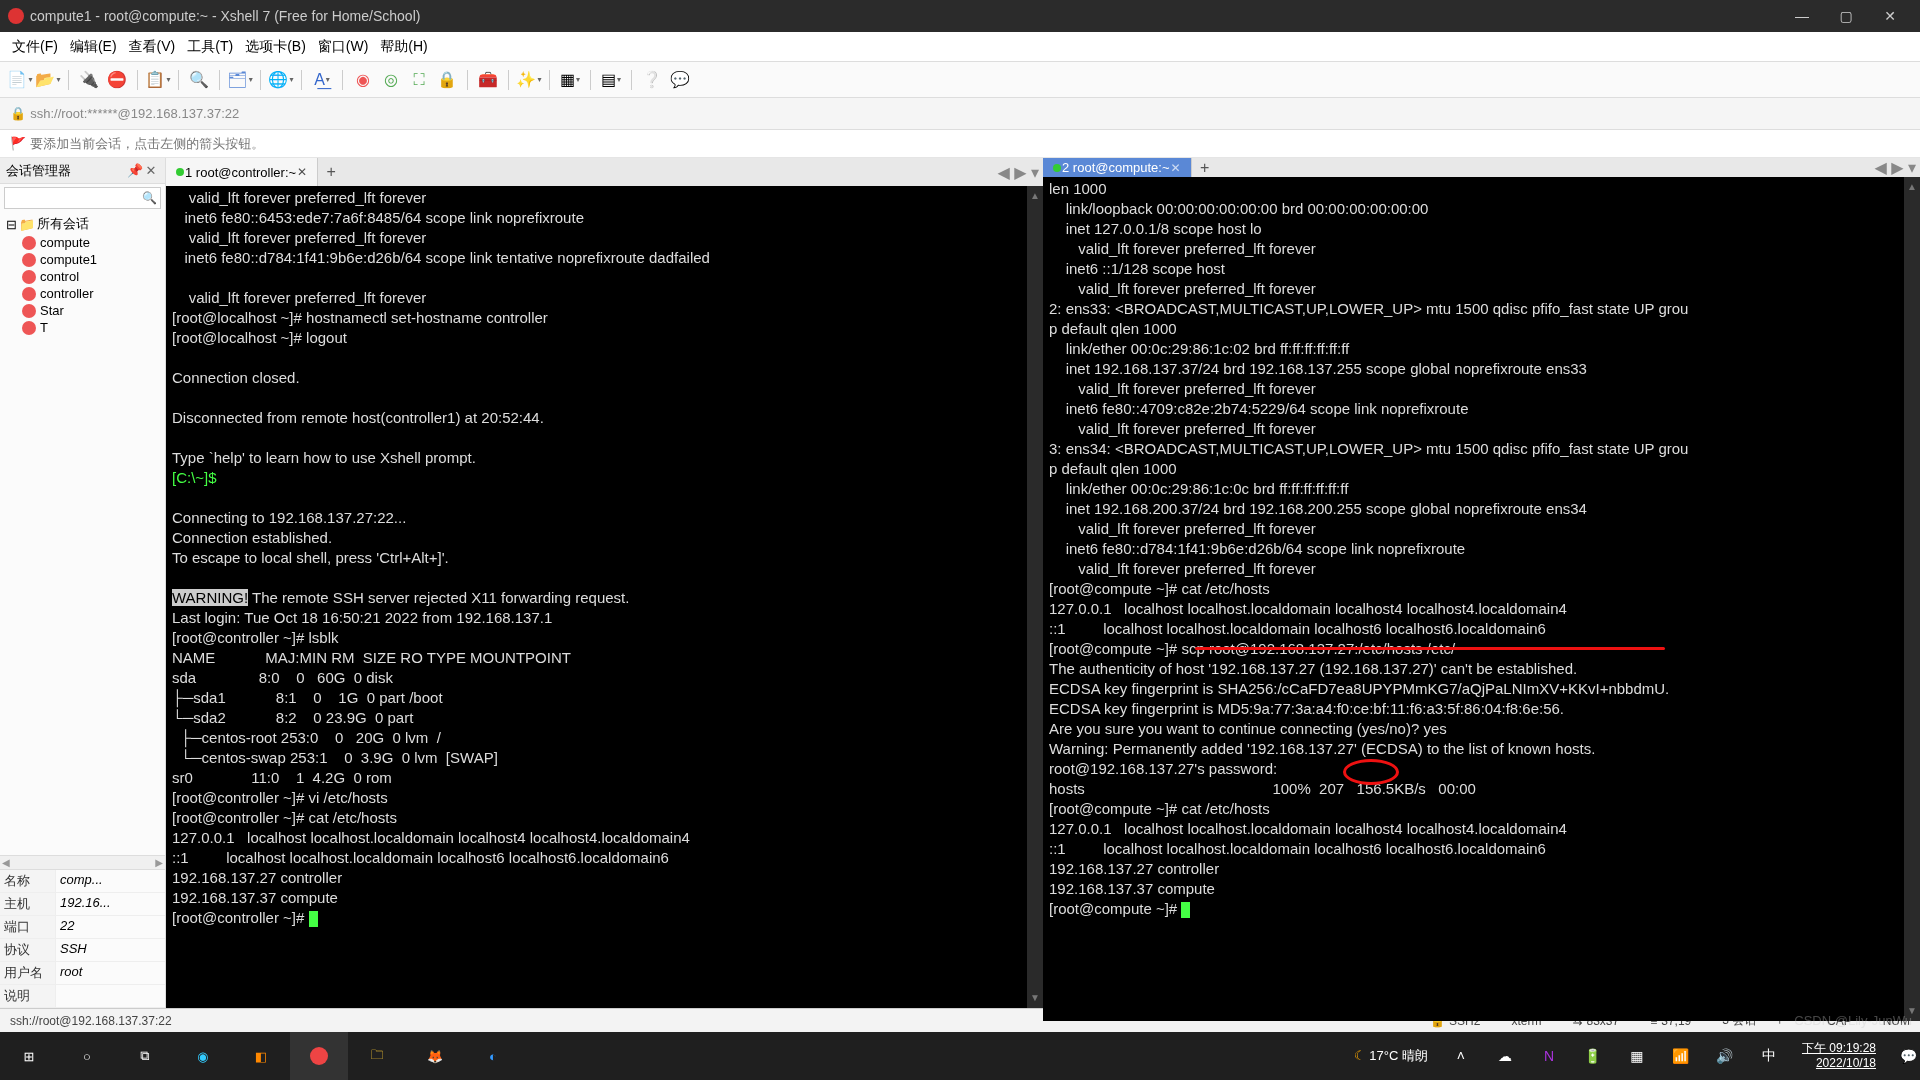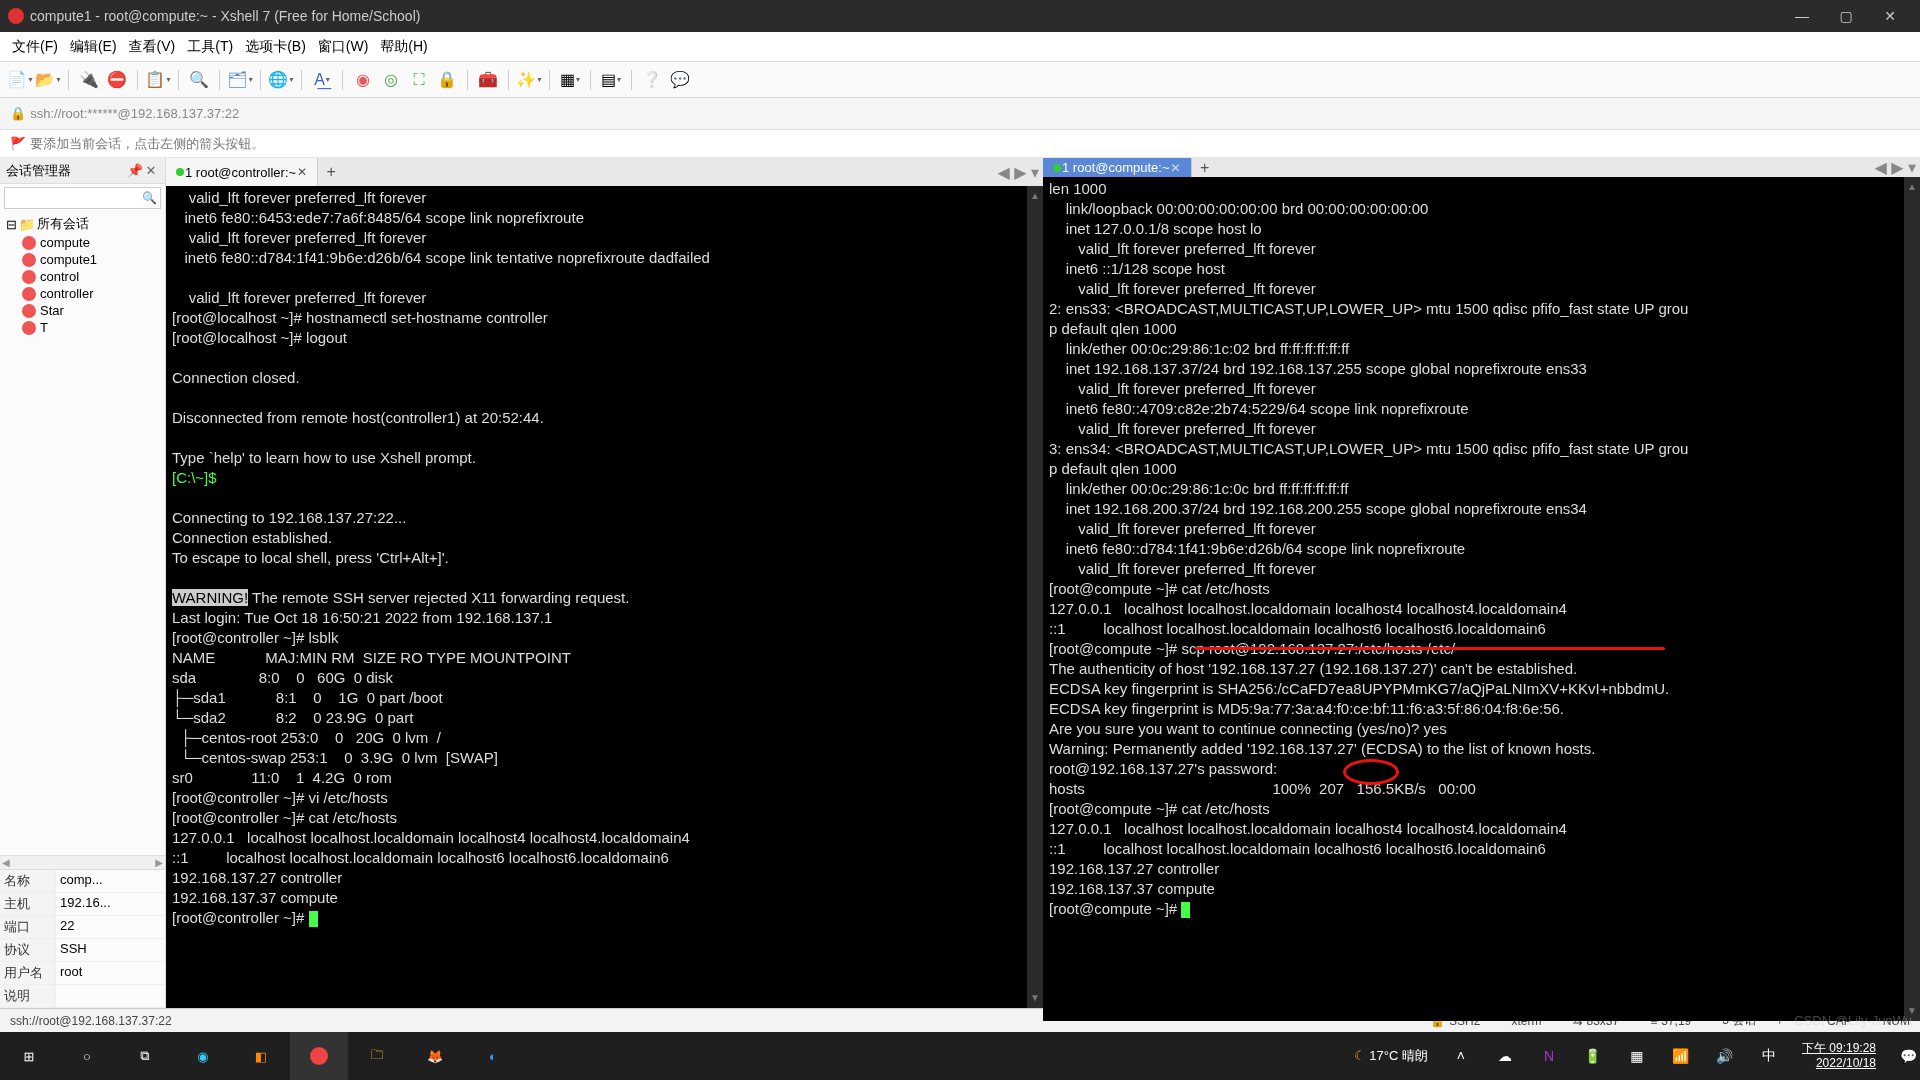--- a/index.html
+++ b/index.html
@@ -44,21 +44,21 @@
 .tree { font-size: 13px; padding: 2px 4px; flex: 1; overflow: auto; }
 .tree .node { display: flex; align-items: center; padding: 1px 2px; gap: 2px; cursor: pointer; }
 .tree .indent1 { padding-left: 18px; }
 .tree .folder-icon { color: #d9a23a; }
 .tree .swirl { width: 14px; height: 14px; border-radius: 50%; background: #e55; display: inline-block; margin-right: 2px; }
 
 
 .props { border-top: 1px solid #ddd; font-size: 13px; }
 .props .prow { display: flex; border-bottom: 1px solid #eee; }
 .props .pk { width: 56px; padding: 2px 4px; background: #f4f4f4; border-right: 1px solid #eee; color: #333; }
-.props .pv { flex: 1; padding: 2px 4px; overflow: hidden; text-overflow: ellipsis; white-space: nowrap; }
+.props .pv { flex: 1; padding: 2px 4px; overflow: hidden; text-overflow: ellipsis; white-space: nowrap; font-style: italic; }
 .side-scrollx { height: 14px; display: flex; align-items: center; justify-content: space-between; padding: 0 2px; font-size: 10px; color: #999; background: #f0f0f0; border-top: 1px solid #ddd; }
 
 
 .term-col { flex: 1; display: flex; flex-direction: column; }
 .tabstrip { height: 28px; background: #e8e8e8; display: flex; align-items: stretch; position: relative; }
 .tab { display: flex; align-items: center; padding: 0 10px; font-size: 13px; background: #f6f6f6; border-right: 1px solid #ccc; gap: 1px; cursor: pointer; }
 .tab.active { background: #5a88d6; color: #fff; }
 .tab .dot-g { width: 8px; height: 8px; background: #3c3; border-radius: 50%; }
 .tab .tabx { font-size: 12px; opacity: .7; }
 .tab-add { width: 26px; display: flex; align-items: center; justify-content: center; font-size: 16px; cursor: pointer; color: #555; }
@@ -285,21 +285,21 @@
 [root@controller ~]# </span><span class="cursor"></span>
         <div class="scrollv"><span>▲</span><span>▼</span></div>
       </div>
     </div>
   </div>
 
   <div class="term-col" style="flex:1;">
     <div class="tabstrip">
       <div class="tab active">
         <span class="dot-g"></span>
-        <span>1 root@compute:~</span>
+        <span>2 root@compute:~</span>
         <span class="tabx">✕</span>
       </div>
       <span class="tab-add">+</span>
       <span class="tabspacer"></span>
       <span class="tabnav">◀ ▶ ▾</span>
     </div>
     <div class="term-area">
       <div class="terminal"><span>len 1000
     link/loopback 00:00:00:00:00:00 brd 00:00:00:00:00:00
     inet 127.0.0.1/8 scope host lo

